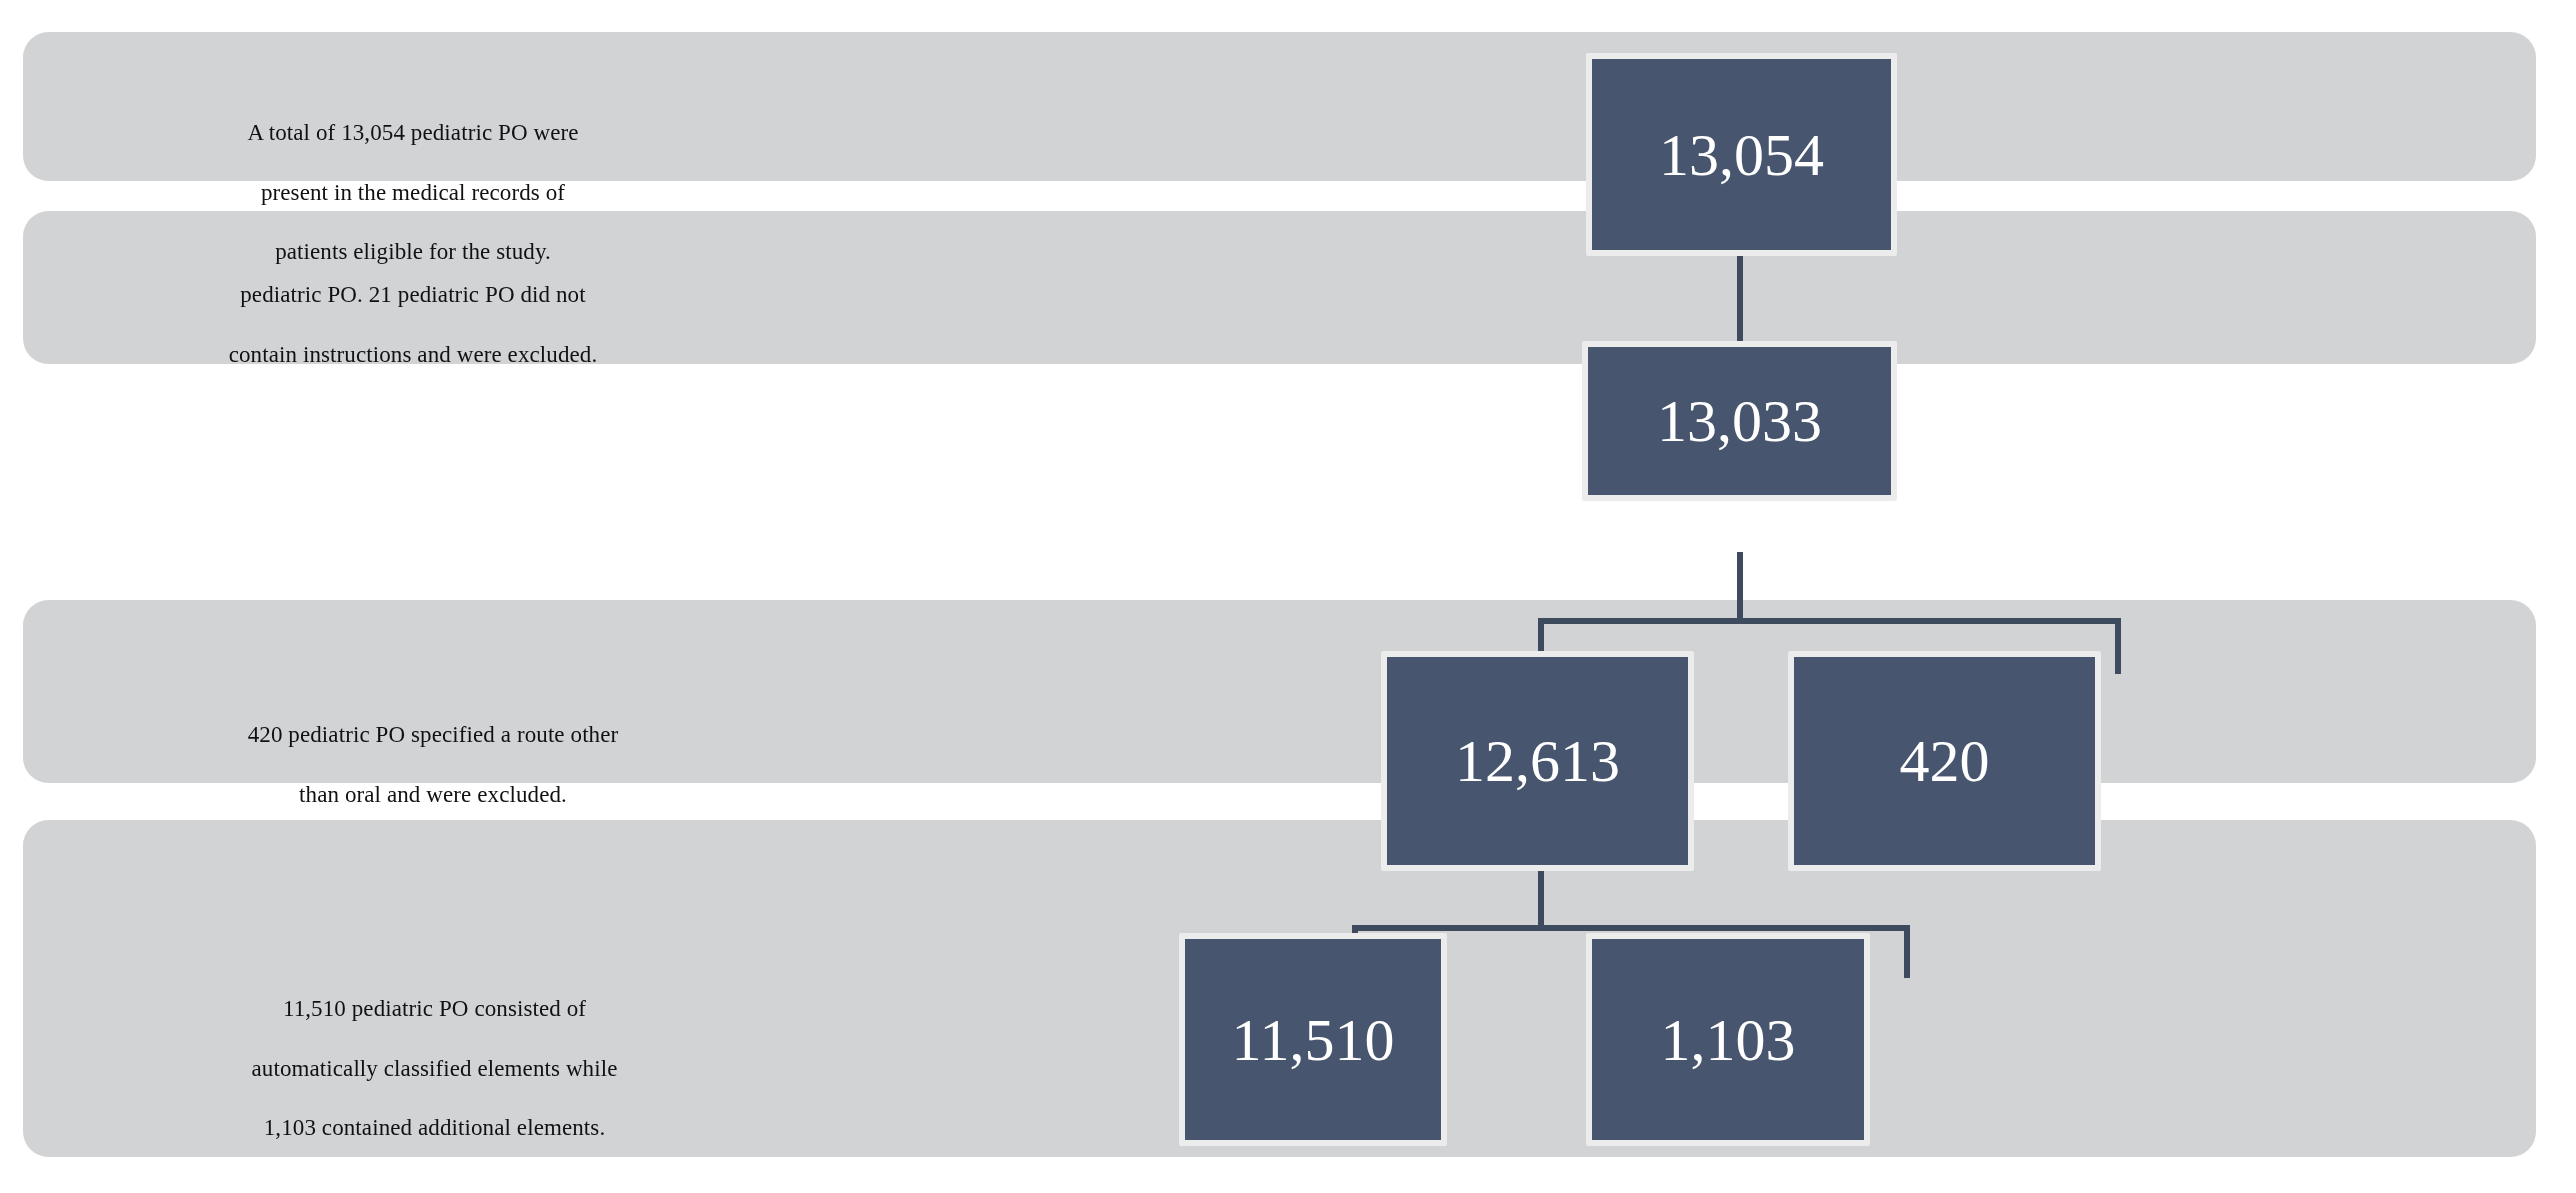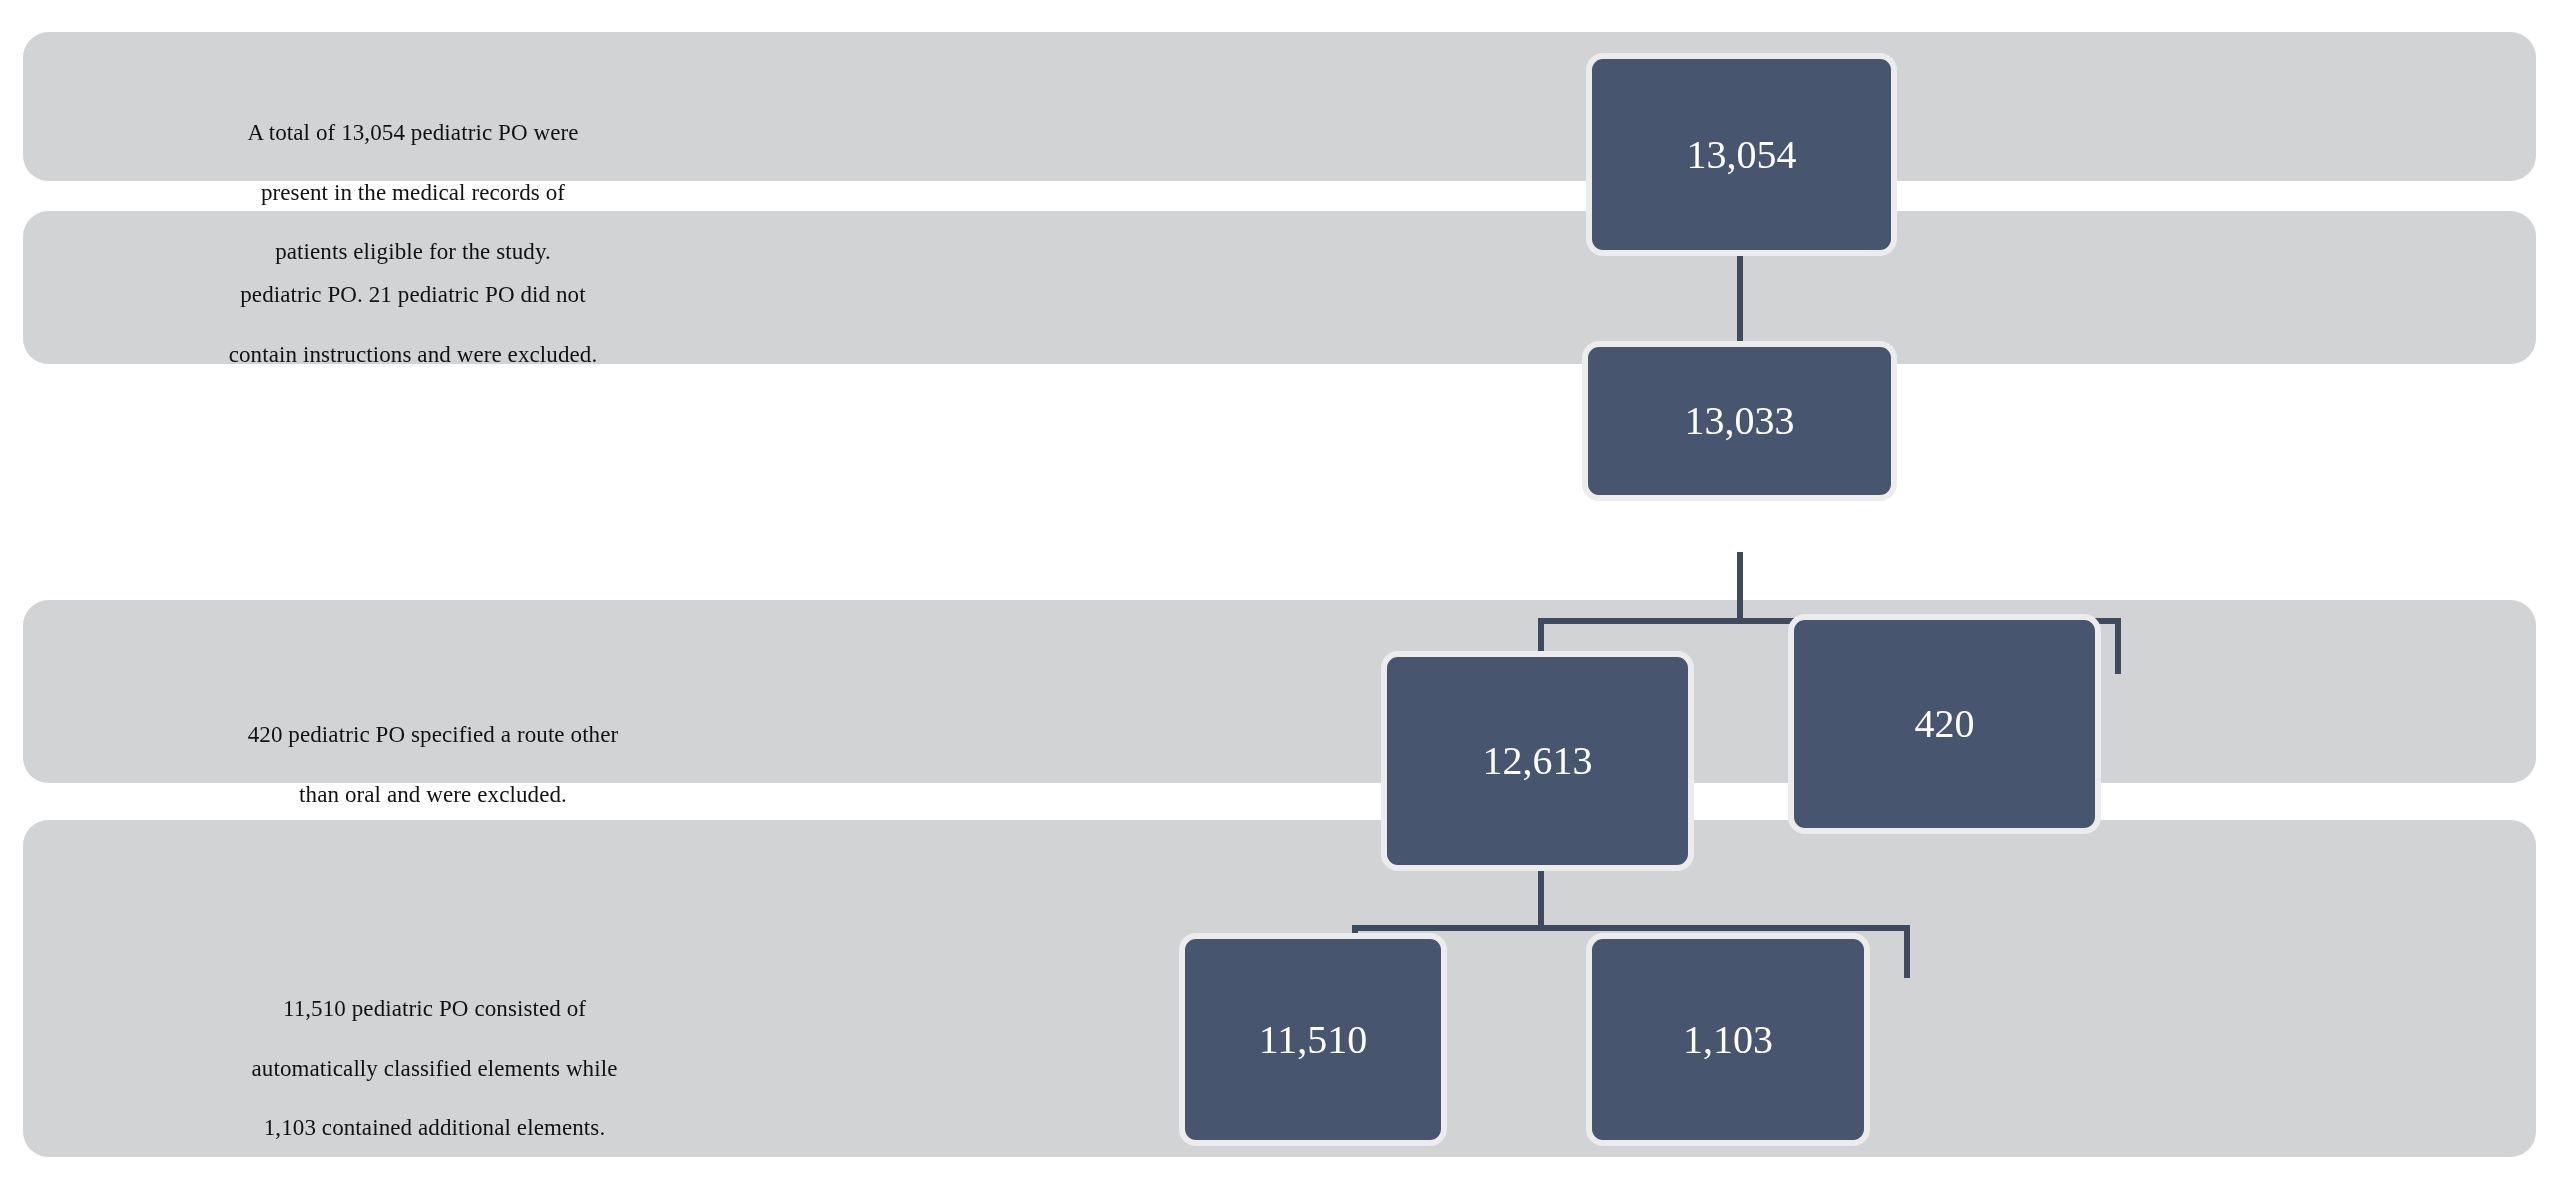--- a/index.html
+++ b/index.html
@@ -34,27 +34,27 @@
     white-space:pre-line;
     z-index:4;
   }
   .caption .it{font-style:italic;}
 
   
   .node{
     position:absolute;
     background:#47556e;
     border:6px solid #ececec;
-    border-radius:17px;
+    border-radius:2px;
     box-sizing:border-box;
     display:flex;
     align-items:center;
     justify-content:center;
     color:#ffffff;
-    font-size:40px;
+    font-size:60px;
     line-height:1;
     z-index:5;
   }
 
   
   .conn{position:absolute;background:#3e4a5d;z-index:3;}
   .v{width:6px;}
   .h{height:6px;}
 </style>
 </head>
@@ -102,20 +102,20 @@
     <div>automatically classified elements while</div>
     <div>1,103 contained additional elements.</div>
   </div>
 
   <div class="node" style="left:1586px;top:53px;width:311px;height:203px;">13,054</div>
 
   <div class="node" style="left:1582px;top:341px;width:315px;height:160px;">13,033</div>
 
   <div class="node" style="left:1381px;top:651px;width:313px;height:220px;">12,613</div>
 
-  <div class="node" style="left:1788px;top:614px;width:313px;height:220px;">420</div>
+  <div class="node" style="left:1788px;top:651px;width:313px;height:220px;">420</div>
 
   <div class="node" style="left:1179px;top:933px;width:268px;height:213px;">11,510</div>
 
   <div class="node" style="left:1586px;top:933px;width:284px;height:213px;">1,103</div>
 
 </div>
 
 
 </body></html>

